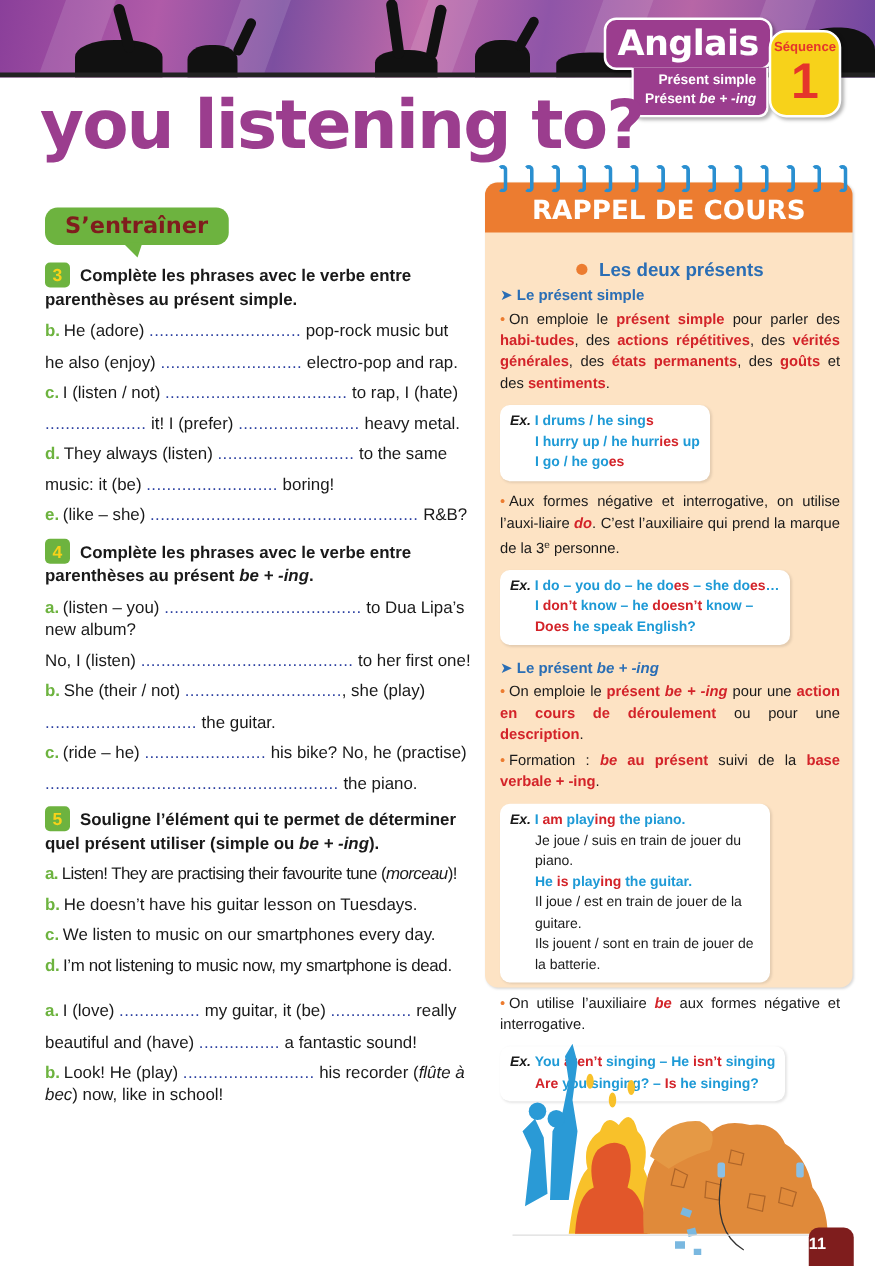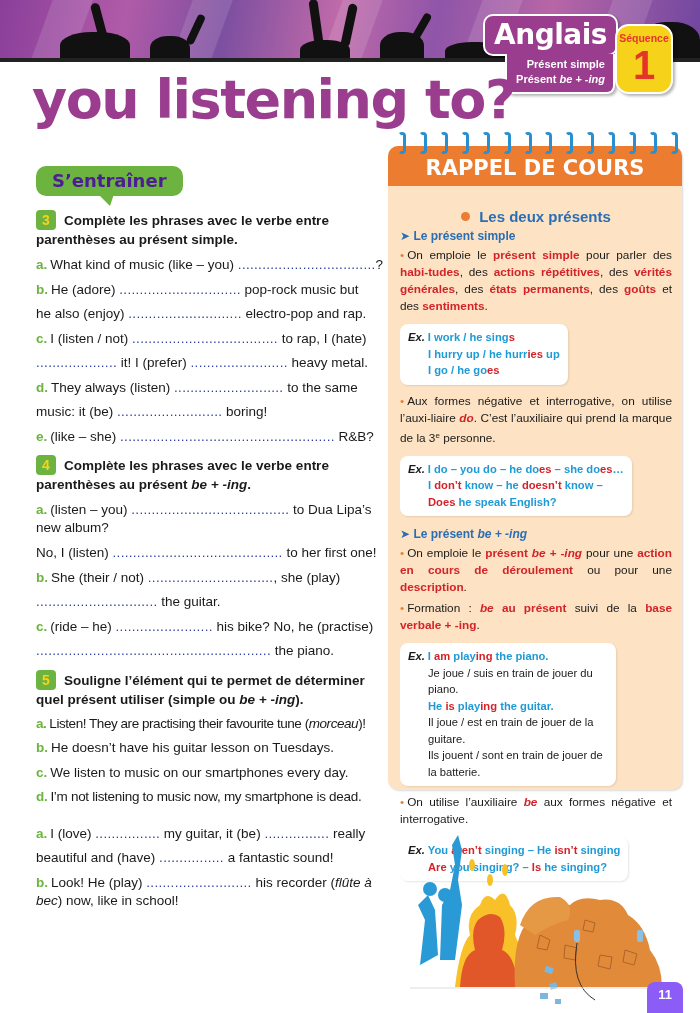--- a/index.html
+++ b/index.html
@@ -67,21 +67,21 @@
   .page-title {
     position: absolute; left: 32px; top: 68px;
     font-size: 54px; font-weight: bold; color: #9b3d8e;
     font-family: "DejaVu Sans", sans-serif; letter-spacing: -1.5px;
   }
 
   
   .left-col { position: absolute; left: 36px; top: 166px; width: 340px; }
   .bubble {
     display: inline-block; position: relative;
-    background: #6db33f; color: #4c1d95;
+    background: #6db33f; color: #7f1d1d;
     font-size: 18px; font-weight: bold; padding: 4px 16px 5px 16px;
     border-radius: 10px; font-family: "DejaVu Sans", sans-serif;
   }
   .bubble::after {
     content: ""; position: absolute; left: 62px; bottom: -10px;
     border-left: 12px solid transparent; border-right: 4px solid transparent;
     border-top: 12px solid #6db33f;
   }
   .exercise { margin-top: 12px; }
   .ex-head {
@@ -146,22 +146,22 @@
   .ex-box .exl { font-weight: bold; font-style: italic; color: #1a1a1a; margin-right: 3px; }
   .blue { color: #1e9ad6; font-weight: bold; }
   .tr { color: #1a1a1a; padding-left: 20px; display: block; }
   .ind { padding-left: 20px; display: block; }
   .sup { font-size: 8px; vertical-align: 4px; }
 
   
   .illus { position: absolute; left: 400px; top: 825px; width: 290px; height: 185px; }
   .page-num {
     position: absolute; left: 647px; top: 982px; width: 36px; height: 31px;
-    background: #8b5cf6; border-radius: 8px 8px 0 0; color: #fff;
-    font-weight: bold; font-size: 13px; text-align: center; line-height: 26px;
+    background: #7f1d1d; border-radius: 8px 8px 0 0; color: #fff;
+    font-weight: bold; font-size: 13px; line-height: 26px;
   }
 </style>
 </head>
 <body>
 
 <div class="banner">
   <div class="stripe" style="left:40px"></div>
   <div class="stripe" style="left:180px"></div>
   <div class="stripe" style="left:330px"></div>
   <div class="stripe" style="left:470px"></div>
@@ -197,21 +197,20 @@
 
 <div class="left-col">
   <div class="bubble">S’entraîner</div>
 
   
   <div class="exercise" style="margin-top:14px">
     <div class="ex-head">
       <span class="ex-num">3</span><span>Complète les phrases avec le verbe entre parenthèses au présent simple.</span>
     </div>
     <div style="height:4px"></div>
-    <div class="line"><span class="lt">a.</span><span>What kind of music (like – you) </span><span class="dots">..................................</span><span>?</span></div>
     <div class="line"><span class="lt">b.</span><span>He (adore) </span><span class="dots">..............................</span><span> pop-rock music but</span></div>
     <div class="line"><span>he also (enjoy) </span><span class="dots">............................</span><span> electro-pop and rap.</span></div>
     <div class="line"><span class="lt">c.</span><span>I (listen / not) </span><span class="dots">....................................</span><span> to rap, I (hate)</span></div>
     <div class="line"><span class="dots">....................</span><span> it! I (prefer) </span><span class="dots">........................</span><span> heavy metal.</span></div>
     <div class="line"><span class="lt">d.</span><span>They always (listen) </span><span class="dots">...........................</span><span> to the same</span></div>
     <div class="line"><span>music: it (be) </span><span class="dots">..........................</span><span> boring!</span></div>
     <div class="line"><span class="lt">e.</span><span>(like – she) </span><span class="dots">.....................................................</span><span> R&amp;B?</span></div>
   </div>
 
   
@@ -271,21 +270,21 @@
     <div class="rappel-sub"><span class="dot-orange"></span><span>Les deux présents</span></div>
 
     <div class="rappel-h">➤ Le présent simple</div>
 
     <div class="rp">
       <span class="bul">•</span><span>On emploie le </span><span class="red">présent simple</span><span> pour parler des </span><span class="red">habi-tudes</span><span>, des </span><span class="red">actions répétitives</span><span>, des </span><span class="red">vérités générales</span><span>, des </span><span class="red">états permanents</span><span>, des </span><span class="red">goûts</span><span> et des </span><span class="red">sentiments</span><span>.</span>
     </div>
 
 
     <div class="ex-box">
-      <span class="exl">Ex.</span><span class="blue">I work / he sing</span><span class="red">s</span>
+      <span class="exl">Ex.</span><span class="blue">I drums / he sing</span><span class="red">s</span>
       <span class="ind"><span class="blue">I hurry up / he hurr</span><span class="red">ies</span><span class="blue"> up</span></span>
       <span class="ind"><span class="blue">I go / he go</span><span class="red">es</span></span>
     </div>
 
     <div class="rp">
       <span class="bul">•</span><span>Aux formes négative et interrogative, on utilise l’auxi-liaire </span><span class="red-i">do</span><span>. C’est l’auxiliaire qui prend la marque de la 3</span><span class="sup">e</span><span> personne.</span>
     </div>
 
     <div class="ex-box">
       <span class="exl">Ex.</span><span class="blue">I do – you do – he do</span><span class="red">es</span><span class="blue"> – she do</span><span class="red">es</span><span class="blue">…</span>

